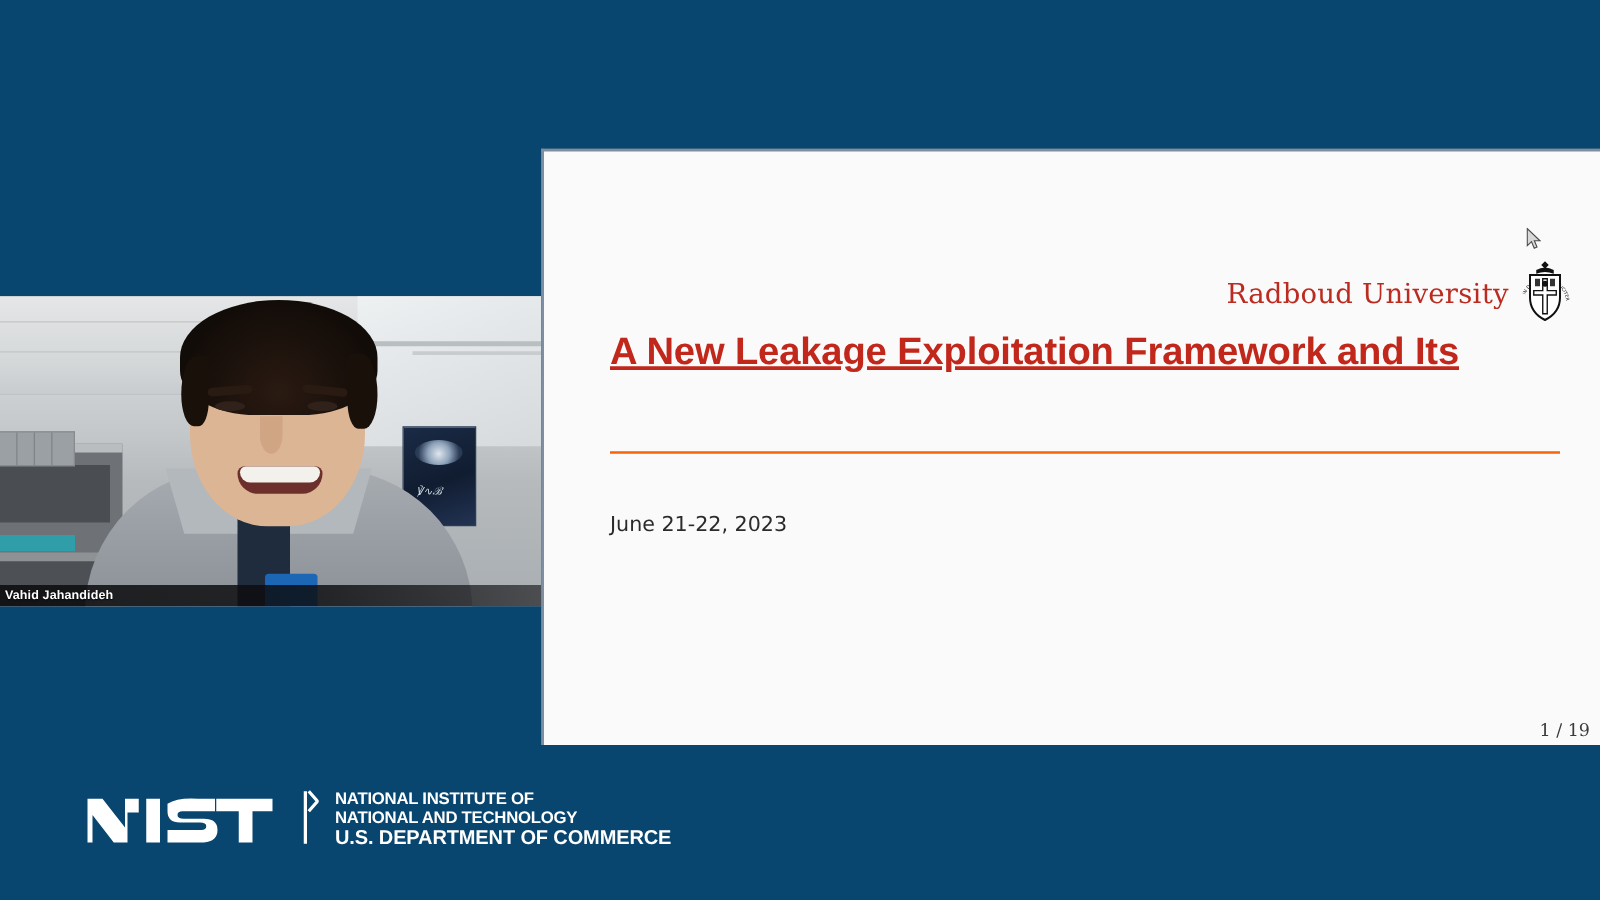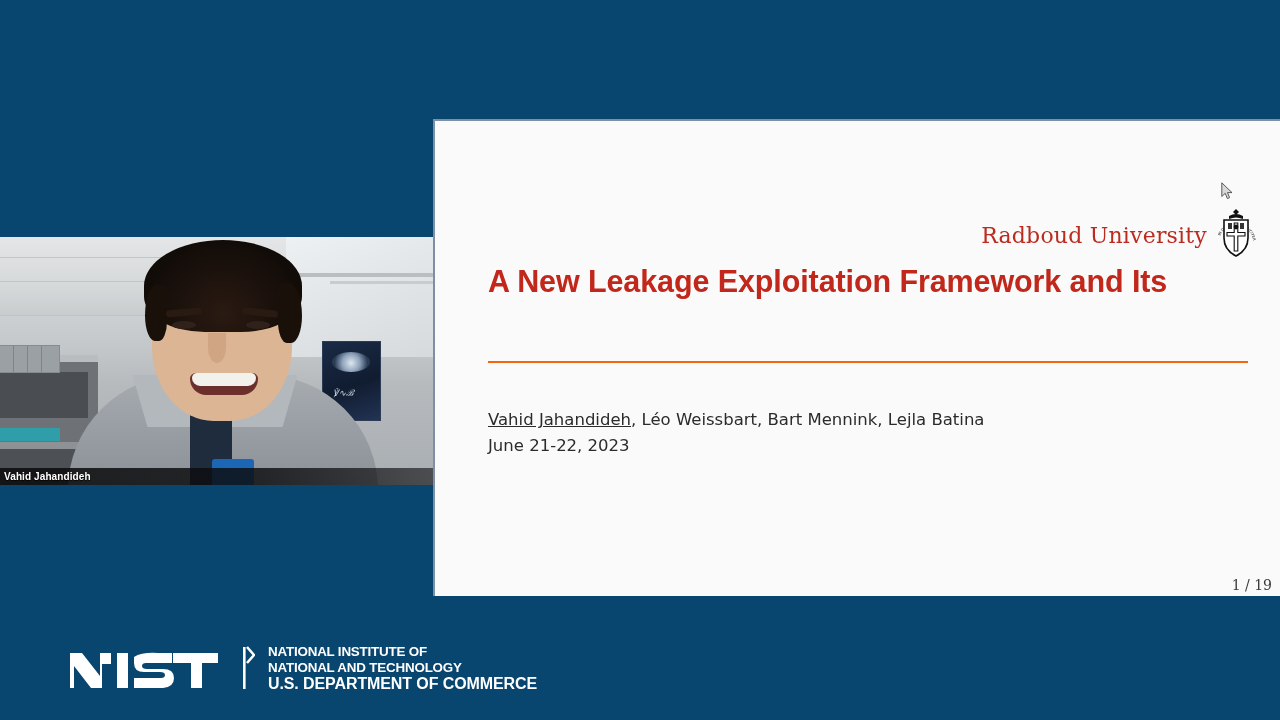--- a/index.html
+++ b/index.html
@@ -217,20 +217,21 @@
     position: absolute;
     left: 53px;
     top: 143px;
     width: 720px;
     color: #c1271a;
     font-family: "Liberation Sans", sans-serif;
     font-weight: bold;
     font-size: 30.5px;
     line-height: 34px;
     letter-spacing: -0.1px;
+    text-decoration: underline;
   }
   .title-rule {
     position: absolute;
     left: 53px;
     top: 240px;
     width: 760px;
     height: 2px;
     background: #f4650c;
   }
   .meta {
@@ -251,23 +252,23 @@
     bottom: 3px;
     color: #3a3a3a;
     font-family: "DejaVu Serif", serif;
     font-size: 14px;
   }
 
   
   #nist-logo {
     position: absolute;
     left: 68px;
-    top: 644px;
+    top: 630px;
     display: flex;
-    align-items: flex-start;
+    align-items: flex-end;
     gap: 13px;
   }
   #nist-mark { display:block; }
   .nist-text {
     color: #ffffff;
     font-family: "Liberation Sans", sans-serif;
     font-weight: bold;
     line-height: 15.5px;
   }
   .nist-l1, .nist-l2 { font-size: 13.4px; letter-spacing: -0.2px; }
@@ -367,23 +368,20 @@
         </div>
       </div>
 
       <div class="slide-title">
         <div>A New Leakage Exploitation Framework and Its</div>
       </div>
 
       <div class="title-rule"></div>
 
       <div class="meta">
-        <div>
-          <span class="presenter">Vahid Jahandideh</span><span>, Léo Weissbart, Bart Mennink, Lejla Batina</span>
-        </div>
         <div>June 21-22, 2023</div>
       </div>
 
       <div class="pagenum">1 / 19</div>
     </div>
   </div>
 
   <div id="nist-logo">
     <svg id="nist-mark" width="160" height="48" viewBox="0 0 160 48" aria-hidden="true">
 

